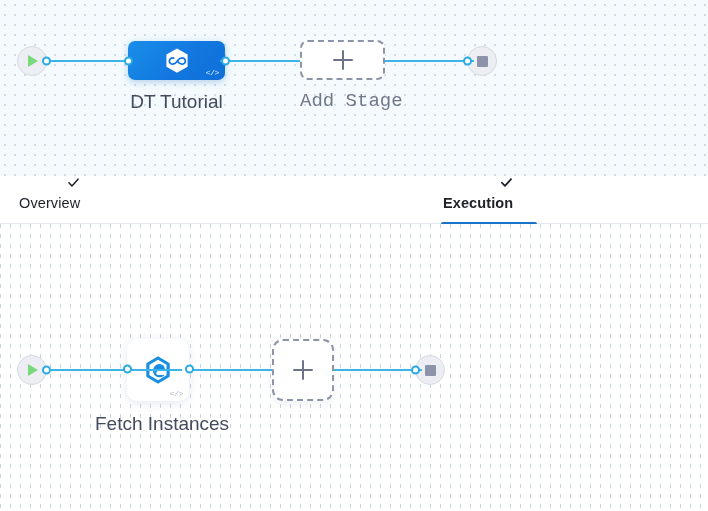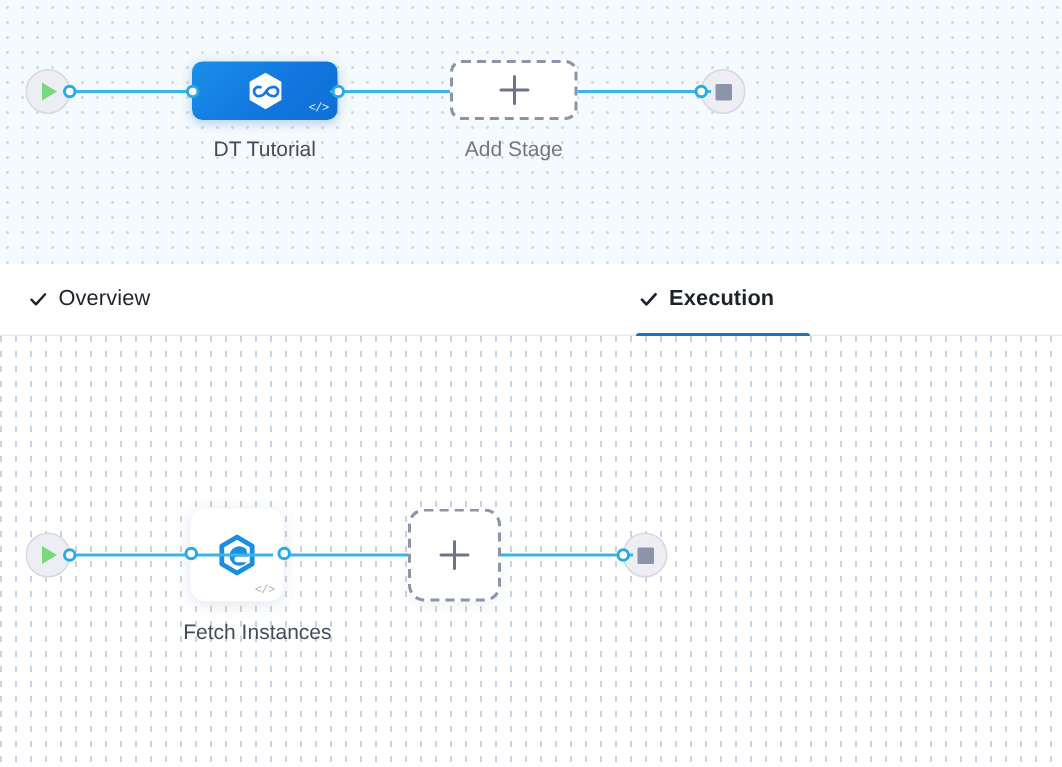--- a/index.html
+++ b/index.html
@@ -40,25 +40,26 @@
     width: 708px; height: 48px;
     background: #ffffff;
     border-bottom: 1px solid #e6e9ef;
     display: flex;
     align-items: center;
   }
   .tab {
     position: relative;
     height: 48px;
     display: flex;
-    align-items: center;
+    align-items: flex-end;
     gap: 7px;
     padding: 0 2px;
     cursor: pointer;
     user-select: none;
+    flex-direction: column;
   }
   .tab .tick {
     display: inline-block;
     width: 13px; height: 13px;
     flex: none;
     color: #1d2129;
   }
   .tab .tick svg { display:block; width:13px; height:13px; }
   .tab .tlabel {
     font-size: 14.5px;
@@ -214,27 +215,27 @@
     background: #6e7488;
     border-radius: 1px;
   }
   .plus::before { left: 0; right: 0; top: 9px; height: 2.2px; }
   .plus::after  { top: 0; bottom: 0; left: 9px; width: 2.2px; }
 
   
   .caption {
     position: absolute;
     text-align: center;
-    font-size: 14px;
+    font-size: 19px;
     color: #444b5c;
     white-space: nowrap;
     line-height: 1;
     z-index: 5;
   }
-  .caption.muted { color: #71778a; }
+  .caption.muted { color: #71778a; font-family: Liberation Mono, monospace; }
 </style>
 </head>
 <body>
 
 <div id="app">
 
   <div class="stage-canvas">
 
     <div class="wire" style="left:44px; top:59.5px; width:85px;"></div>
 
@@ -285,21 +286,21 @@
         <svg viewBox="0 0 16 16">
             <path d="M2.4 8.3 L6.1 12.2 L13.6 3.9" fill="none" stroke="currentColor" stroke-width="1.9" stroke-linecap="round" stroke-linejoin="round"></path>
           </svg>
       </span>
       <span class="tlabel">Overview</span>
 
     </div>
 
 
 
-    <div class="tab active" style="position:absolute; left:424px; padding-right:24px;">
+    <div class="tab active" style="position:absolute; left:441px; padding-right:24px;">
       <span class="tick">
         <svg viewBox="0 0 16 16">
             <path d="M2.4 8.3 L6.1 12.2 L13.6 3.9" fill="none" stroke="currentColor" stroke-width="2.2" stroke-linecap="round" stroke-linejoin="round"></path>
           </svg>
       </span>
       <span class="tlabel">Execution</span>
       <span class="underline"></span>
     </div>
 
 

